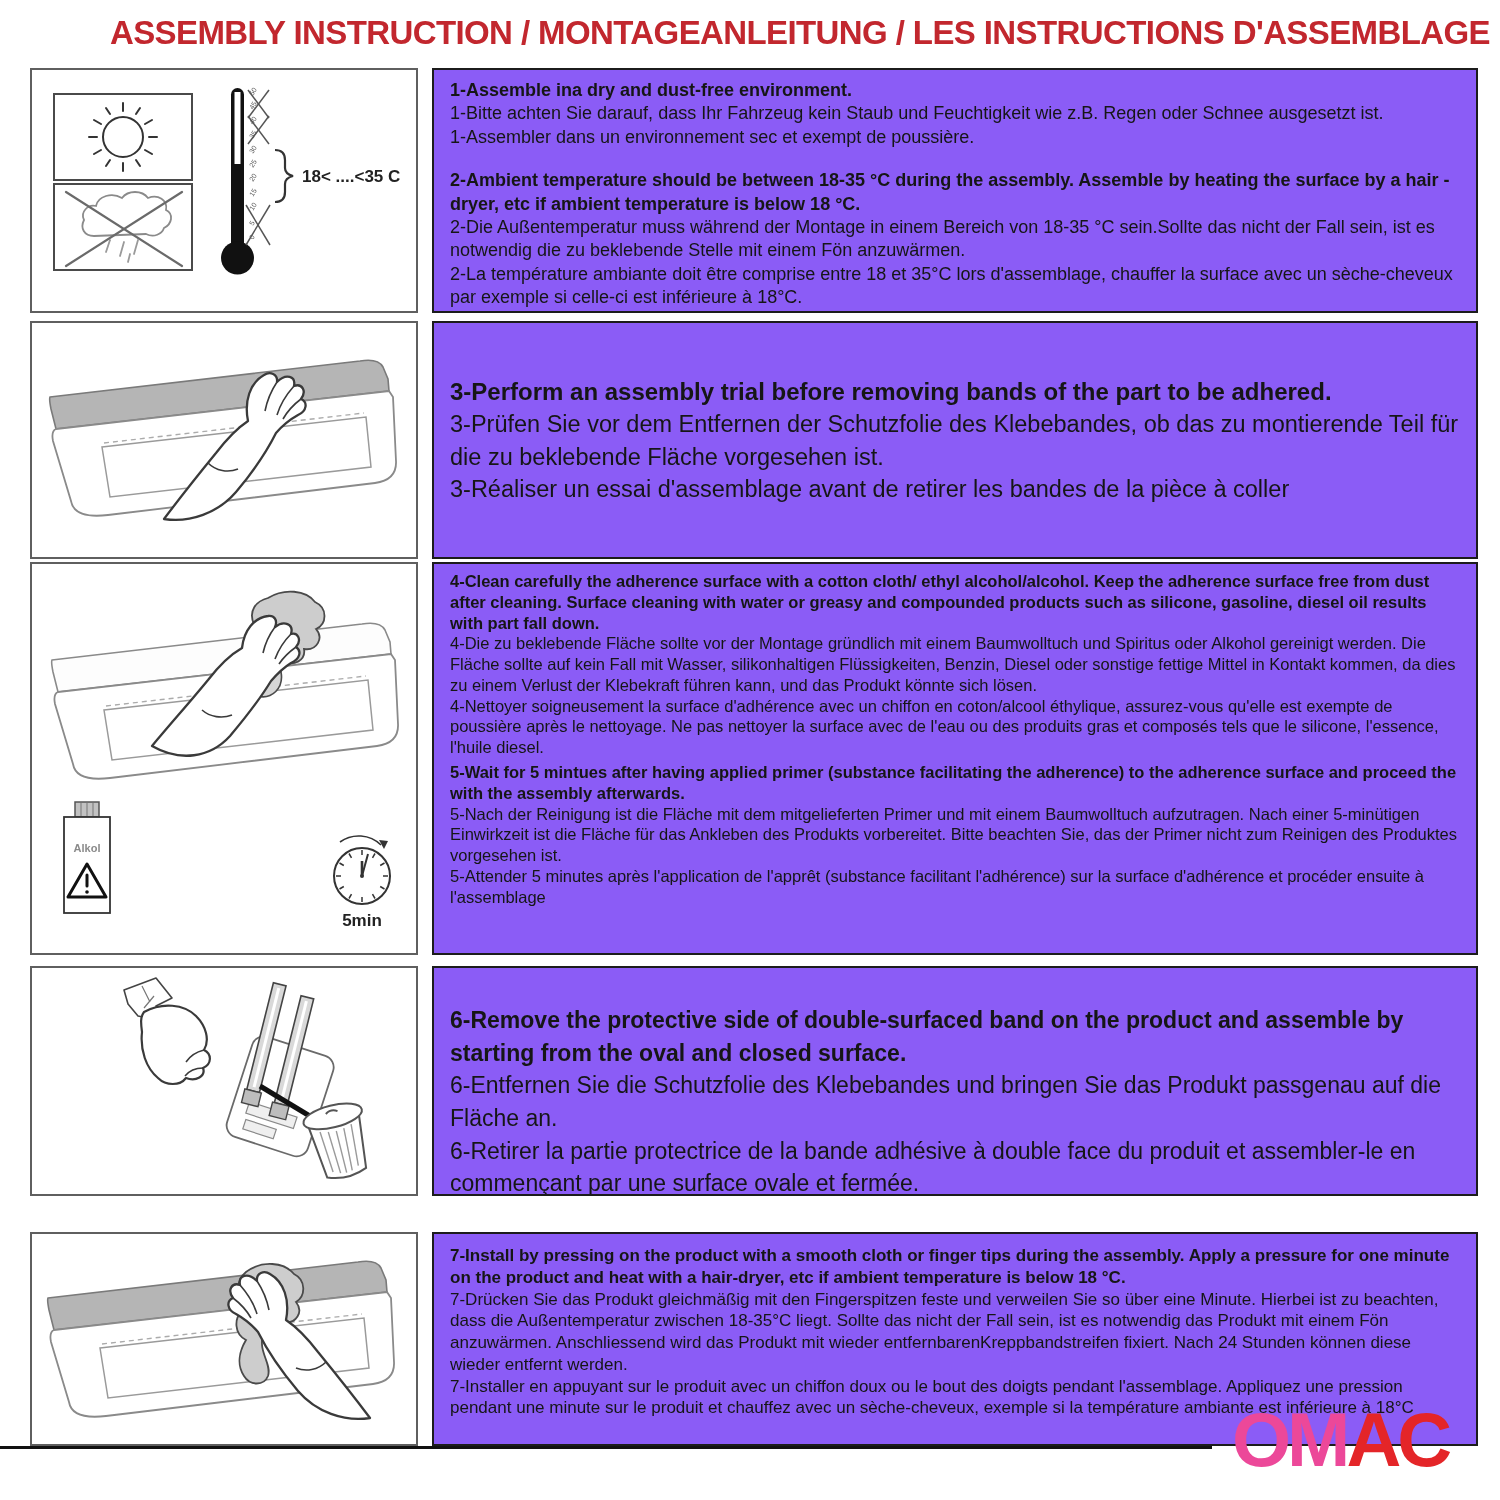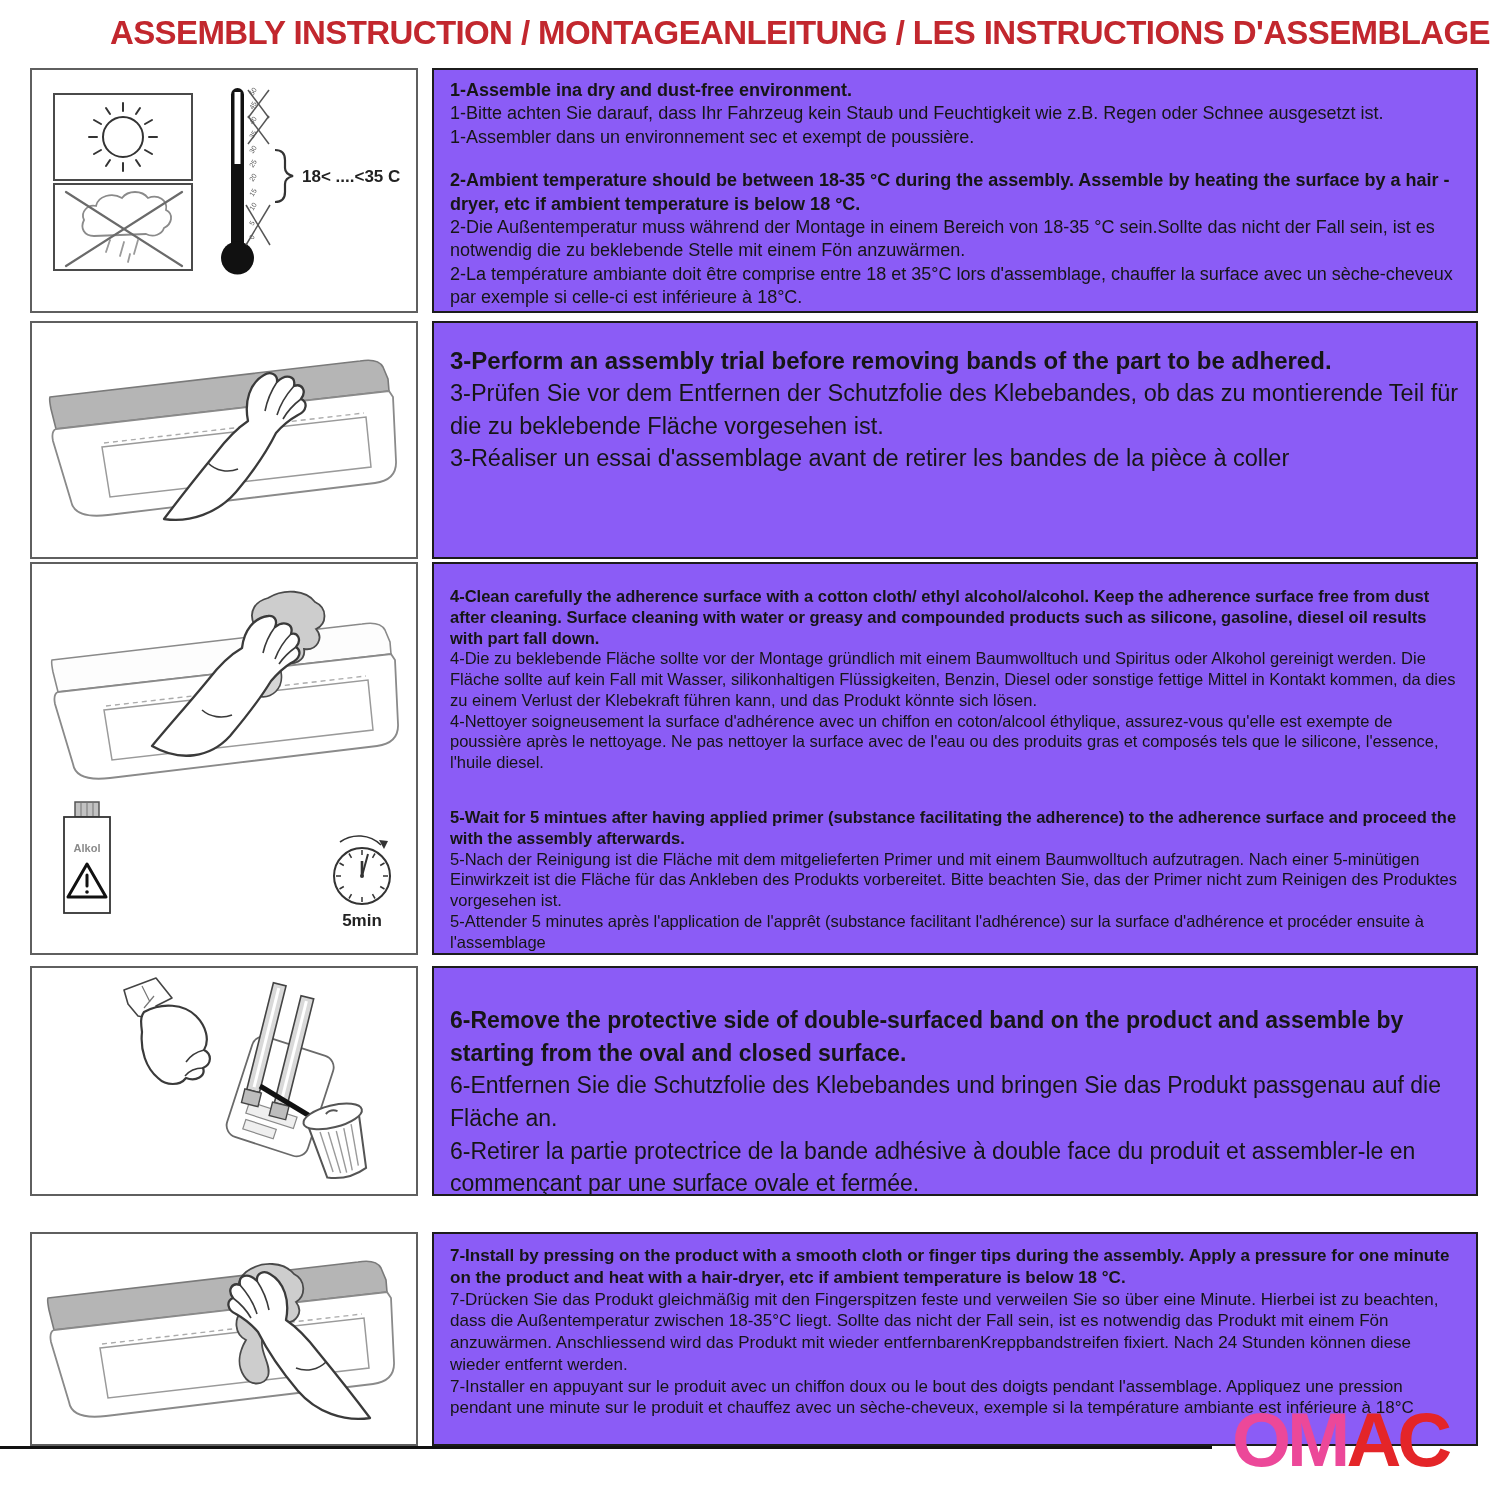--- a/index.html
+++ b/index.html
@@ -26,24 +26,24 @@
   }
   .rbox{
     position:absolute;left:432px;top:0;height:100%;width:1046px;
     border:2px solid #1c1c1c;background:#8b5cf6;overflow:hidden;
     padding:10px 16px 6px 16px;
   }
   p{margin:0}
   .b{font-weight:700}
   .gap{margin-top:20px}
   .r1 .rbox{font-size:18px;line-height:1.3;padding-top:9px}
-  .r2 .rbox{font-size:23.5px;line-height:1.38;padding-top:21px}
+  .r2 .rbox{font-size:23.5px;line-height:1.38;padding-top:52px}
   .r2 .b{font-size:24px}
-  .r3 .rbox{font-size:16.5px;line-height:1.26;padding-top:22px}
-  .r3 .gap{margin-top:34px}
+  .r3 .rbox{font-size:16.5px;line-height:1.26;padding-top:7px}
+  .r3 .gap{margin-top:4px}
   .r4 .rbox{font-size:23px;line-height:1.42;padding-top:36px}
   .r5 .rbox{font-size:17px;line-height:1.28;padding-top:11px}
   .footer-line{position:absolute;left:0;top:1446px;width:1212px;height:3px;background:#111}
   .logo{
     position:absolute;left:1232px;top:1400px;height:80px;
     font-weight:700;font-size:76px;letter-spacing:-4px;line-height:80px;white-space:nowrap;
   }
   .logo .lb{color:#ec4899}
   .logo .lr{color:var(--logo-red,#e42528)}
   svg{display:block}

